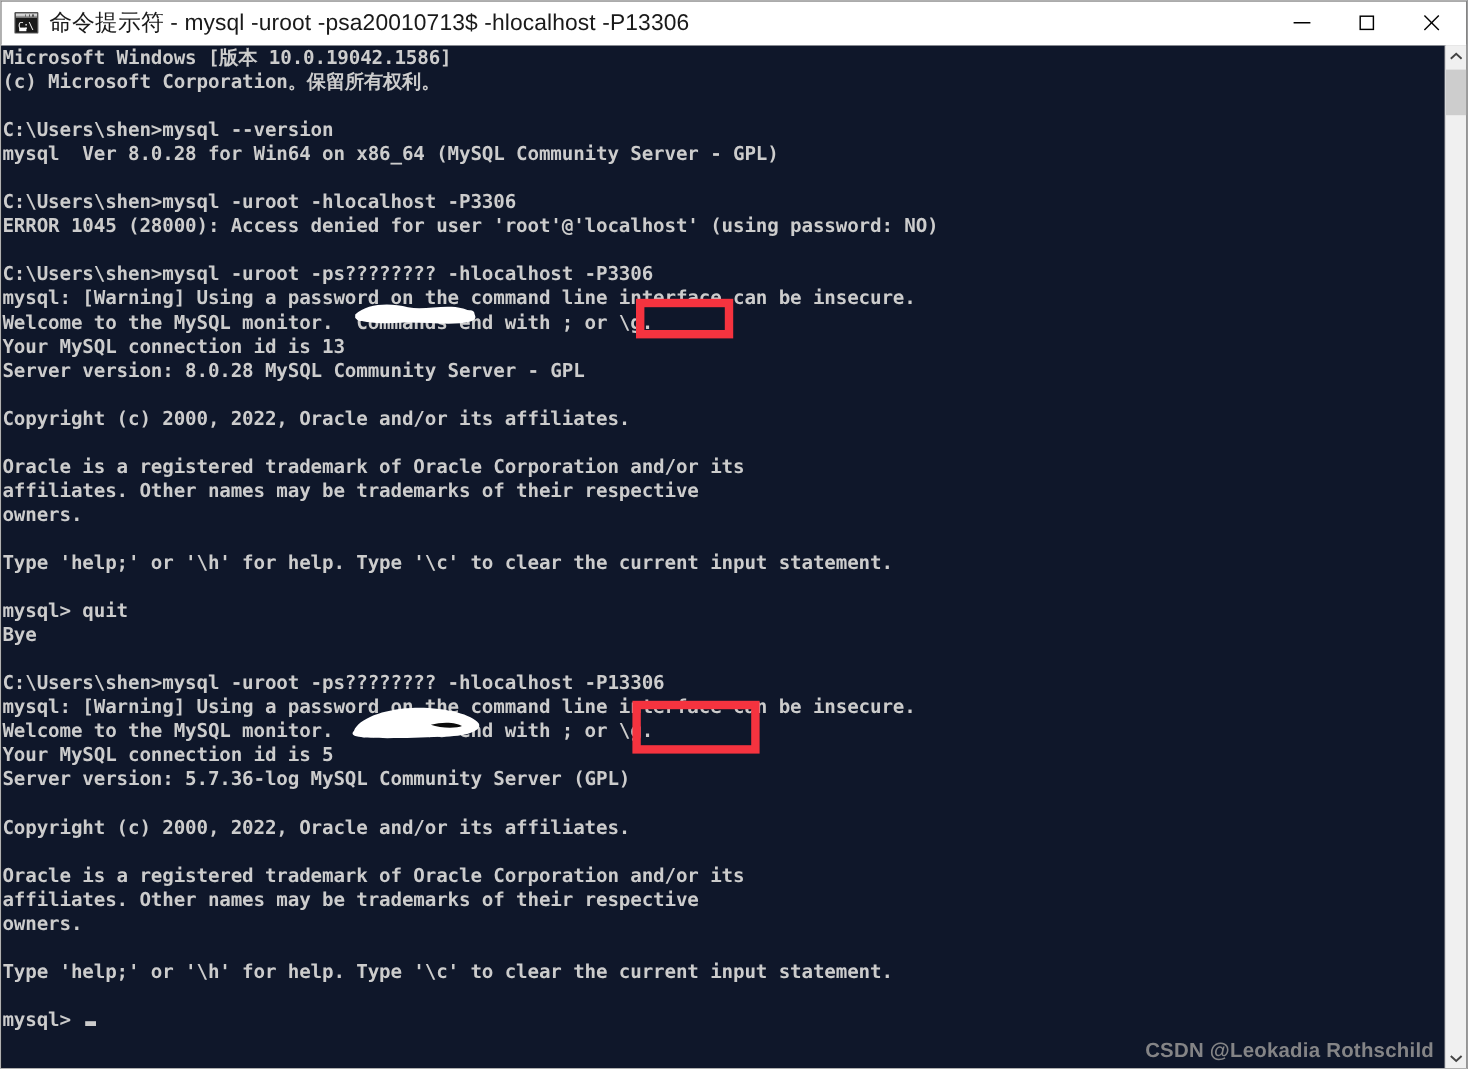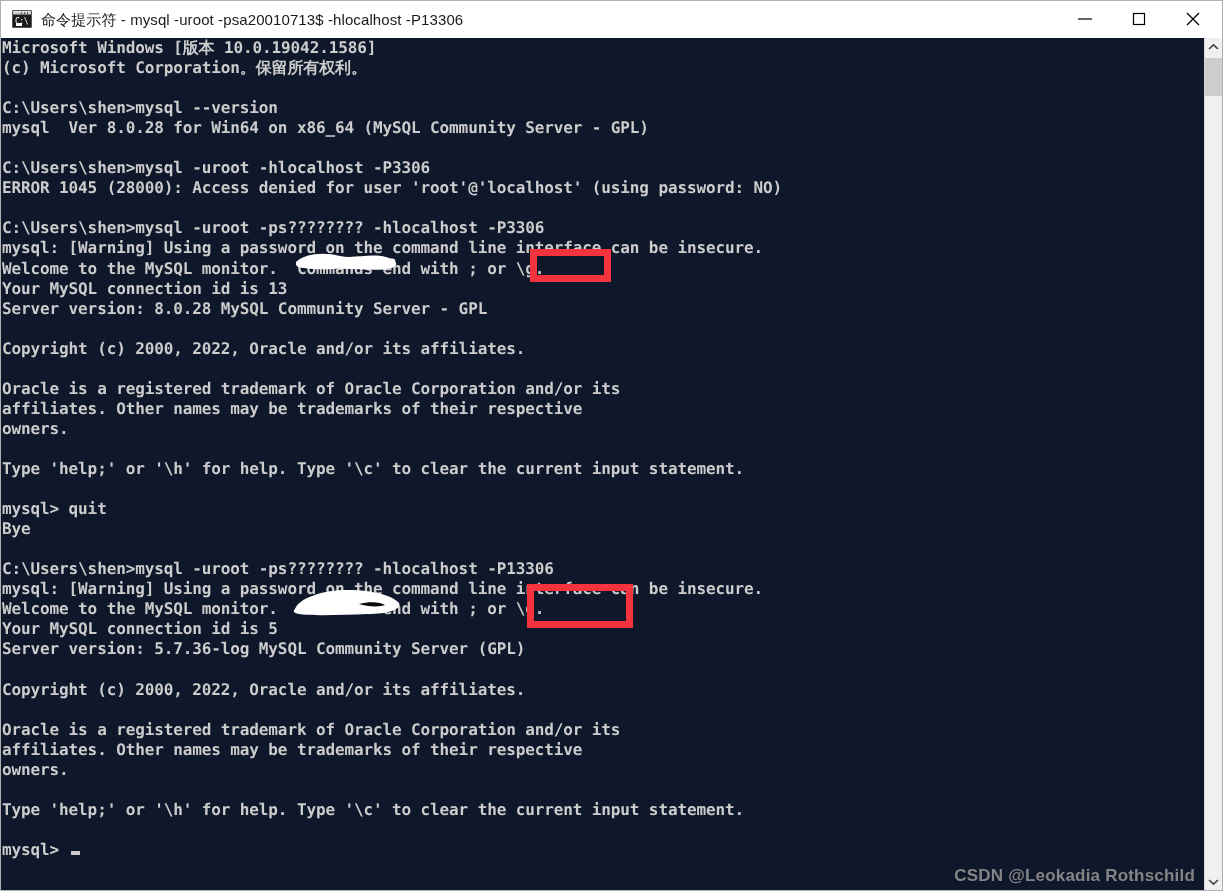--- a/index.html
+++ b/index.html
@@ -66,21 +66,21 @@
     letter-spacing: -0.5px;
     white-space: nowrap;
   }
   #app-icon .cursor {
     position: absolute;
     left: 3px; top: 12px;
     width: 6px; height: 3px;
     background: #ffffff;
   }
   #title-text {
-    font-size: 15px;
+    font-size: 19px;
     color: #1a1a1a;
     line-height: 37px;
     white-space: nowrap;
     letter-spacing: 0.1px;
     flex: 1 1 auto;
     overflow: hidden;
   }
   .winbtn {
     width: 46px;
     height: 36px;

